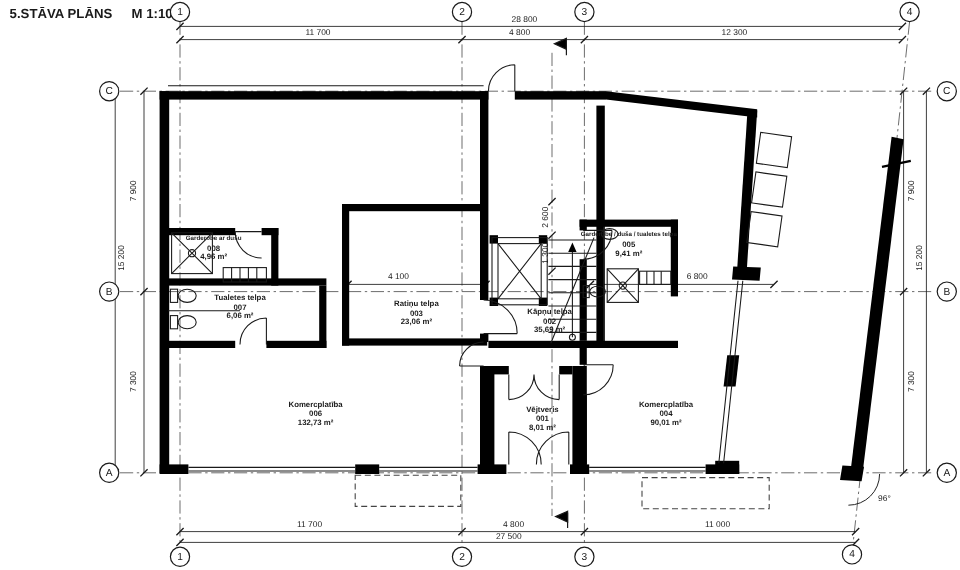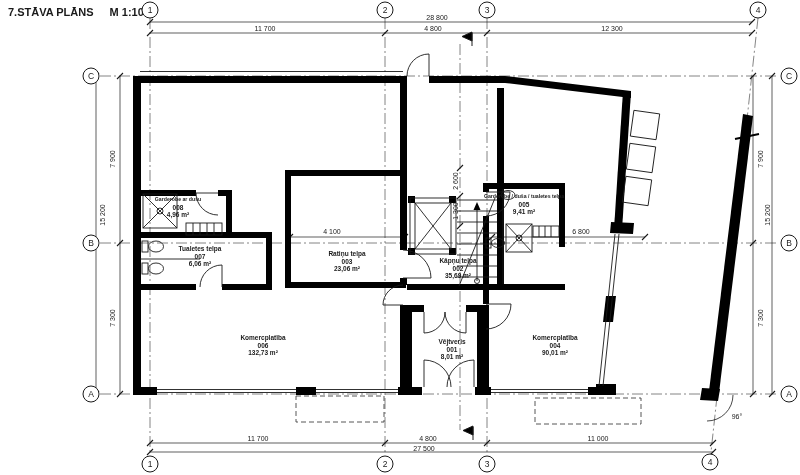--- a/index.html
+++ b/index.html
@@ -172,21 +172,21 @@
 
     <g stroke="#1a1a1a" stroke-width="1" fill="#000">
       <path d="M472,46 V33" fill="none"></path>
       <polygon points="472,32 462,36.5 472,41"></polygon>
       <path d="M473,440 V427" fill="none"></path>
       <polygon points="473,426 463,430.5 473,435"></polygon>
     </g>
   </svg>
 
   <div class="title">
-    <span>7.STĀVA PLĀNS</span><span class="scale">M 1:100</span>
+    <span>5.STĀVA PLĀNS</span><span class="scale">M 1:100</span>
   </div>
 
   <div class="bubble" style="left:150px;top:10px">1</div>
   <div class="bubble" style="left:385px;top:10px">2</div>
   <div class="bubble" style="left:487px;top:10px">3</div>
   <div class="bubble" style="left:758px;top:10px">4</div>
   <div class="bubble" style="left:150px;top:464px">1</div>
   <div class="bubble" style="left:385px;top:464px">2</div>
   <div class="bubble" style="left:487px;top:464px">3</div>
   <div class="bubble" style="left:710px;top:462px">4</div>

